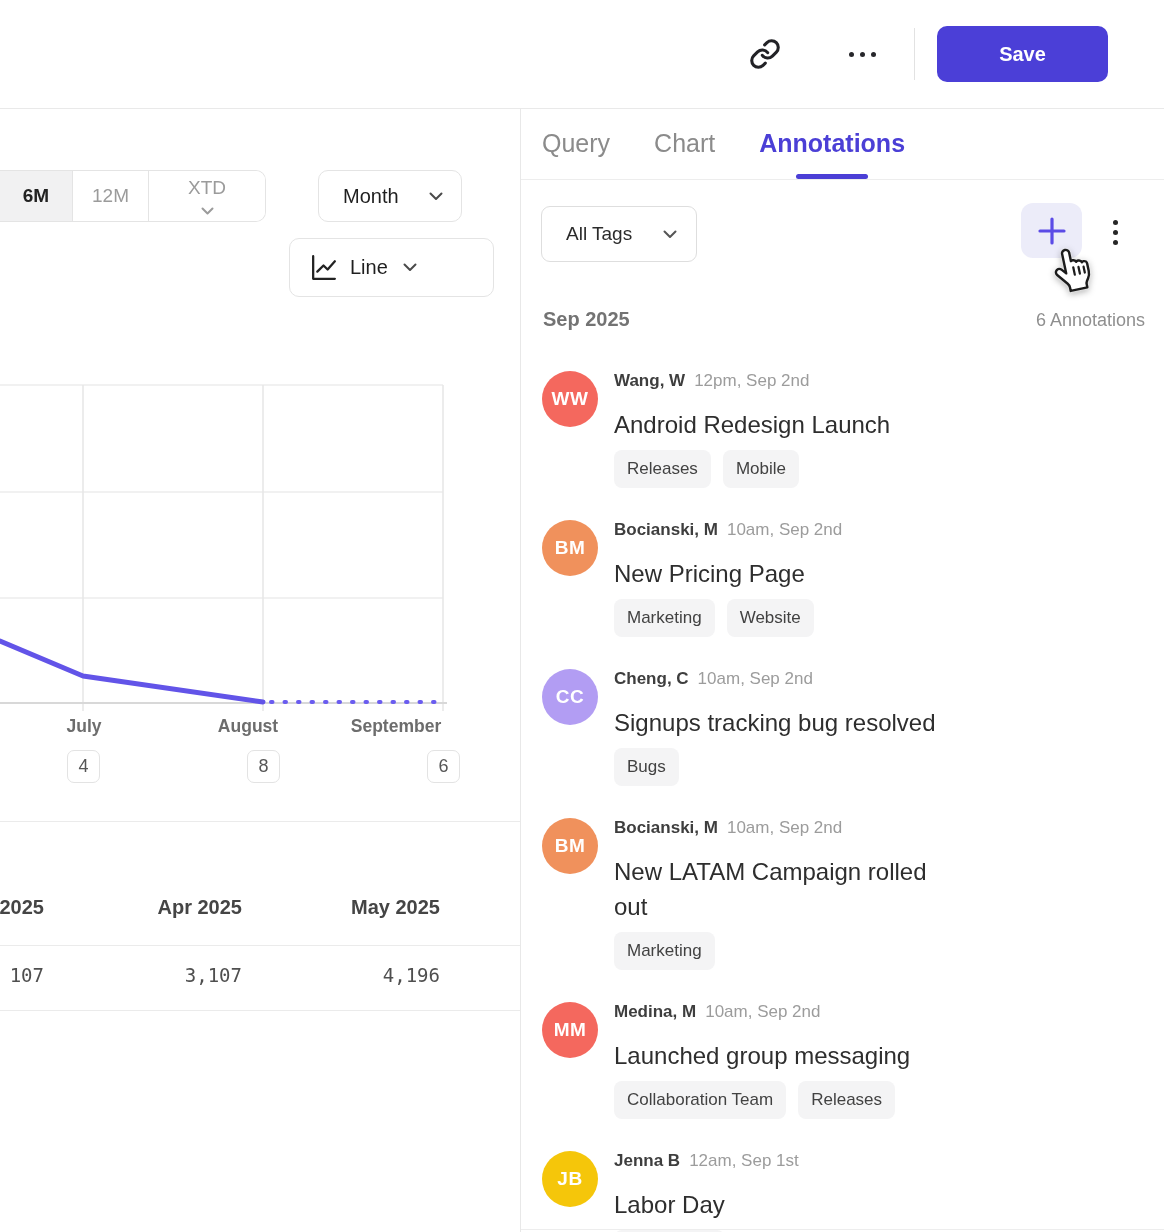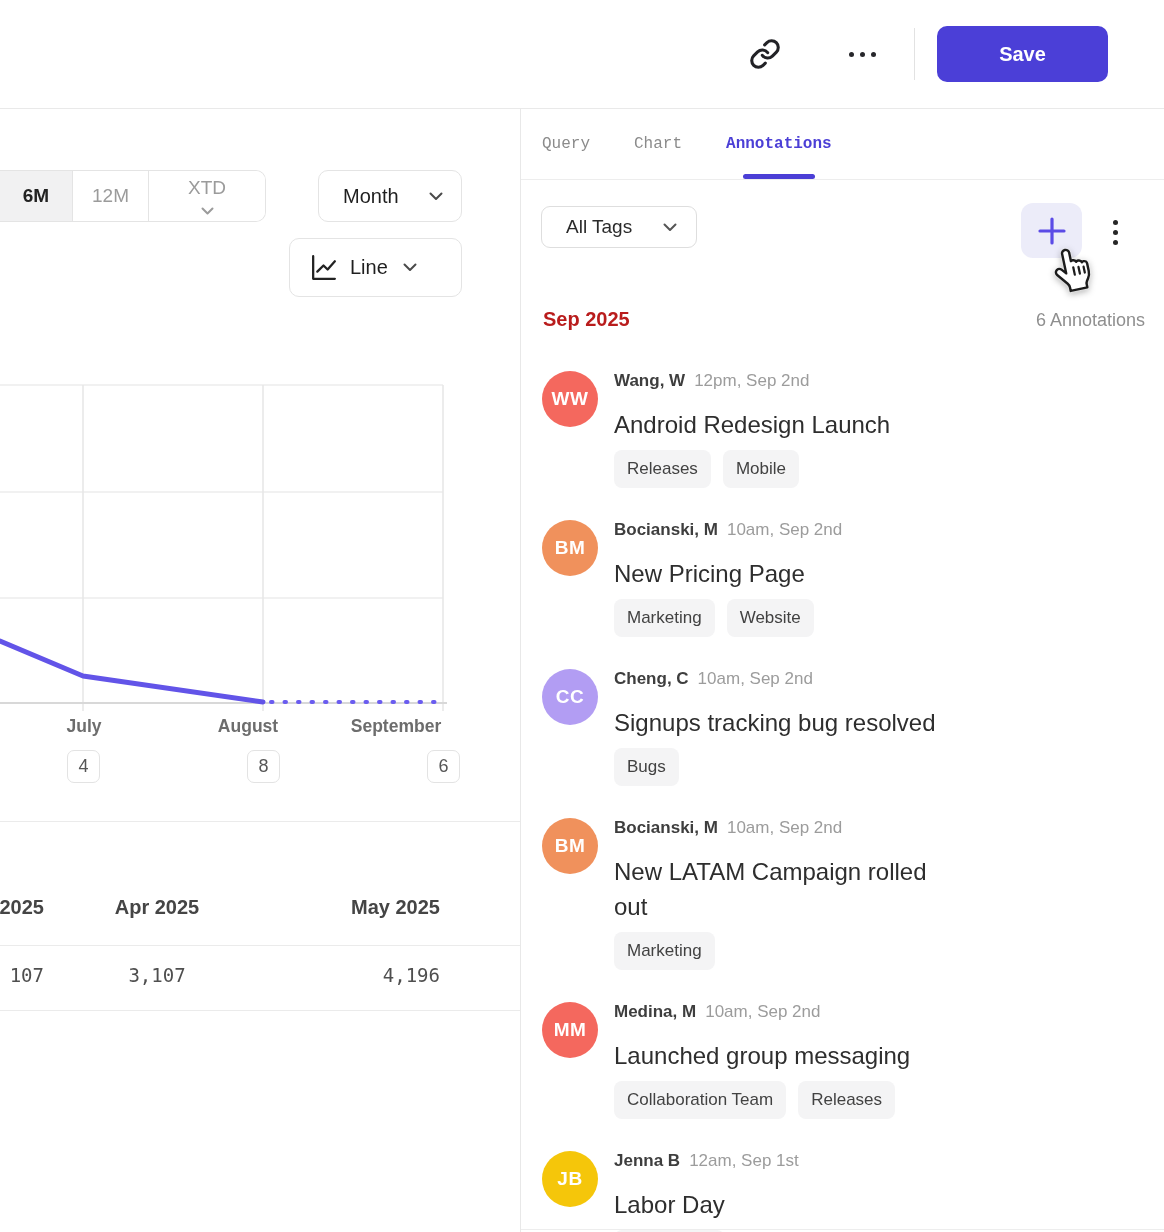--- a/index.html
+++ b/index.html
@@ -14,39 +14,39 @@
   .more-btn { left:842px; top:40px; width:40px; height:28px; gap:6px; }
   .more-btn i { width:5px; height:5px; border-radius:50%; background:#27272b; }
   .topbar-divider { position:absolute; left:914px; top:28px; width:1px; height:52px; background:#e2e2e2; }
   .save-btn { position:absolute; left:937px; top:26px; width:171px; height:56px; border:none; border-radius:10px;
               background:#4b3fd7; color:#fff; font-family:inherit; font-size:20px; font-weight:600; cursor:pointer; }
 
   
   .panel-vborder { position:absolute; left:520px; top:108px; width:1px; height:1124px; background:#e8e8e8; }
   .panel-bottom-border { position:absolute; left:521px; top:1229px; width:643px; height:1px; background:#ededed; }
   .tabs { position:absolute; left:542px; top:108px; height:71px; display:flex; gap:44px; align-items:center; }
-  .tab { position:relative; height:71px; display:flex; align-items:center; font-size:16px; font-weight:500; color:#8b8b8b; cursor:pointer;font-family:Liberation Mono, monospace; }
+  .tab { position:relative; height:71px; display:flex; align-items:center; font-size:25px; font-weight:500; color:#8b8b8b; cursor:pointer; }
   .tab.active { color:#4b3fd6; font-weight:600; }
   .tab.active::after { content:""; position:absolute; left:50%; transform:translateX(-50%); bottom:0;
                        width:72px; height:5px; border-radius:3px; background:#4b3fd6; }
   .tabs-bottom-border { position:absolute; left:521px; top:179px; width:643px; height:1px; background:#ededed; }
 
   
-  .alltags-btn { position:absolute; left:541px; top:206px; width:156px; height:42px; border:1px solid #dedede; border-radius:9px;
+  .alltags-btn { position:absolute; left:541px; top:206px; width:156px; height:56px; border:1px solid #dedede; border-radius:9px;
                  background:#fff; display:flex; align-items:center; justify-content:space-between; padding:0 19px 0 24px;
                  font-size:19px; color:#2b2b2b; cursor:pointer; }
   .plus-btn { position:absolute; left:1021px; top:203px; width:61px; height:55px; border:none; border-radius:12px;
               background:#ececf9; display:flex; align-items:center; justify-content:center; cursor:pointer; }
   .kebab-btn { position:absolute; left:1104px; top:212px; width:22px; height:40px; display:flex; flex-direction:column;
                align-items:center; justify-content:center; gap:5px; cursor:pointer; }
   .kebab-btn i { width:5px; height:5px; border-radius:50%; background:#262626; }
   .cursor-hand { position:absolute; left:1051px; top:244px; width:46px; height:52px; pointer-events:none;
                  filter: drop-shadow(0 0 1px #fff) drop-shadow(0 2px 3px rgba(0,0,0,.3)); }
 
-  .month-header { position:absolute; left:543px; top:308px; font-size:20px; font-weight:700; color:#b91c1c; }
+  .month-header { position:absolute; left:543px; top:308px; font-size:20px; font-weight:700; color:#737373; }
   .ann-count { position:absolute; right:19px; top:310px; font-size:18px; color:#8f8f8f; }
 
   
   .ann-list { position:absolute; left:542px; top:371px; width:606px; }
   .ann-item { display:flex; gap:16px; margin-bottom:32px; }
   .avatar { flex:none; width:56px; height:56px; border-radius:50%; color:#fff; font-size:19px; font-weight:600;
             display:flex; align-items:center; justify-content:center; letter-spacing:.5px; }
   .ann-meta { height:24px; display:flex; align-items:baseline; }
   .ann-author { font-size:17px; font-weight:700; color:#3e3e3e; }
   .ann-time { margin-left:9px; font-size:17px; color:#9c9c9c; }
@@ -59,36 +59,36 @@
   .seg-group { position:absolute; left:0; top:170px; height:52px; display:flex; border:1px solid #e4e4e4;
                border-left:none; border-radius:0 10px 10px 0; overflow:hidden; background:#fff; }
   .seg { height:100%; display:flex; align-items:center; justify-content:center; gap:8px; font-size:19px;
          color:#9b9b9b; border-right:1px solid #e4e4e4; cursor:pointer; background:#fff; }
   .seg:last-child { border-right:none;flex-direction:column; }
   .seg.selected { background:#f1f1f2; color:#222; font-weight:600; }
   .seg-6m { width:73px; } .seg-12m { width:76px; } .seg-xtd { width:116px; }
   .dd-btn { position:absolute; border:1px solid #e4e4e4; border-radius:10px; background:#fff; display:flex;
             align-items:center; cursor:pointer; font-size:20px; color:#1f1f1f; }
   .month-btn { left:318px; top:170px; width:144px; height:52px; justify-content:space-between; padding:0 18px 0 24px; }
-  .linetype-btn { left:289px; top:238px; width:173px; height:59px; padding:12px 18px; gap:11px; }
+  .linetype-btn { left:289px; top:238px; width:205px; height:59px; padding:12px 18px; gap:11px; }
 
   
   .chart-svg { position:absolute; left:0; top:375px; }
   .x-label { position:absolute; top:716px; width:120px; text-align:center; font-size:17.5px; color:#6d6d6d;font-weight:bold; }
   .x-badge { position:absolute; top:750px; width:33px; height:33px; border:1px solid #e3e3e3; border-radius:7px;
              background:#fff; display:flex; align-items:center; justify-content:center; font-size:18px; color:#565656; }
 
   
   .tbl-top { position:absolute; left:0; top:821px; width:520px; height:1px; background:#ebebeb; }
   .tbl-mid { position:absolute; left:0; top:945px; width:520px; height:1px; background:#ebebeb; }
   .tbl-bot { position:absolute; left:0; top:1010px; width:520px; height:1px; background:#ebebeb; }
   .tbl-head { position:absolute; top:896px; width:170px; text-align:right; font-size:20px; font-weight:700; color:#454545; }
   .tbl-val  { position:absolute; top:964px; width:170px; text-align:right; font-size:19px; color:#4f4f4f;
               font-family:"DejaVu Sans Mono", monospace; }
-  .c1 { left:-126px; } .c2 { left:72px;text-align:center; } .c3 { left:270px; }
+  .c1 { left:-126px; } .c2 { left:72px; } .c3 { left:270px; }
 
   svg { display:block; }
 </style>
 </head>
 <body>
 
 <div id="app">
 
   <div class="icon-btn link-btn">
     <svg width="32" height="32" viewBox="0 0 24 24" fill="none" stroke="#222226" stroke-width="2.3" stroke-linecap="round" stroke-linejoin="round">

